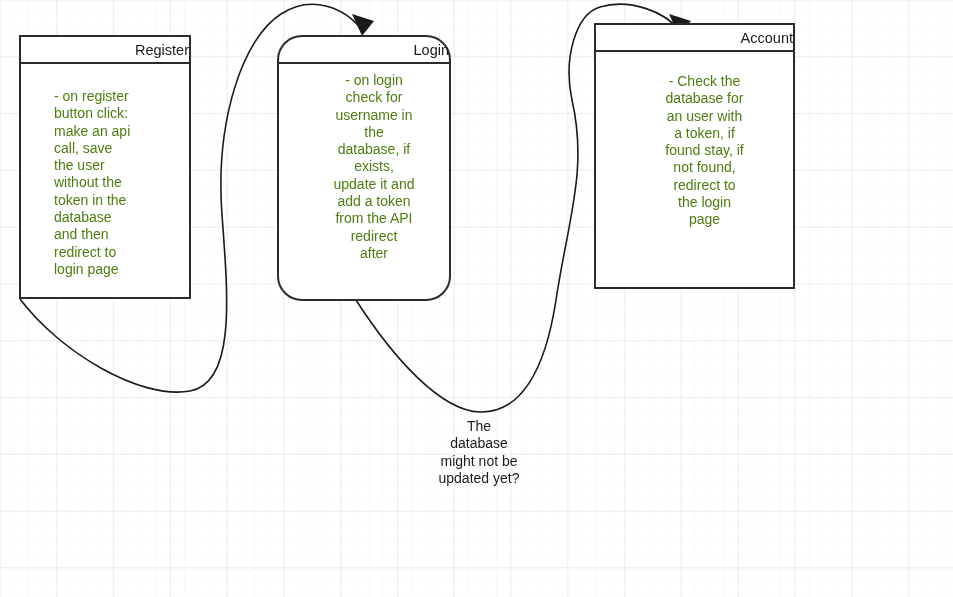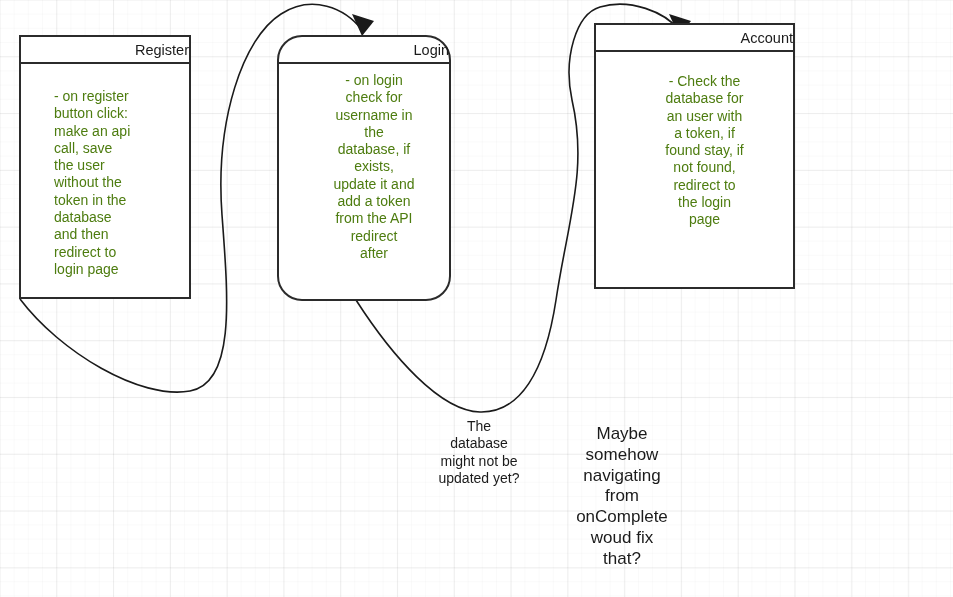--- a/index.html
+++ b/index.html
@@ -175,21 +175,14 @@
 redirect to
 the login
 page</div>
   </div>
 
   <div class="note note-small" style="left:411px; top:418px; width:136px;">The
 database
 might not be
 updated yet?</div>
 
-  <div class="note note-large" style="left:556px; top:424px; width:132px;">Maybe
-somehow
-navigating
-from
-onComplete
-woud fix
-that?</div>
 
 </div>
 
 </body></html>

